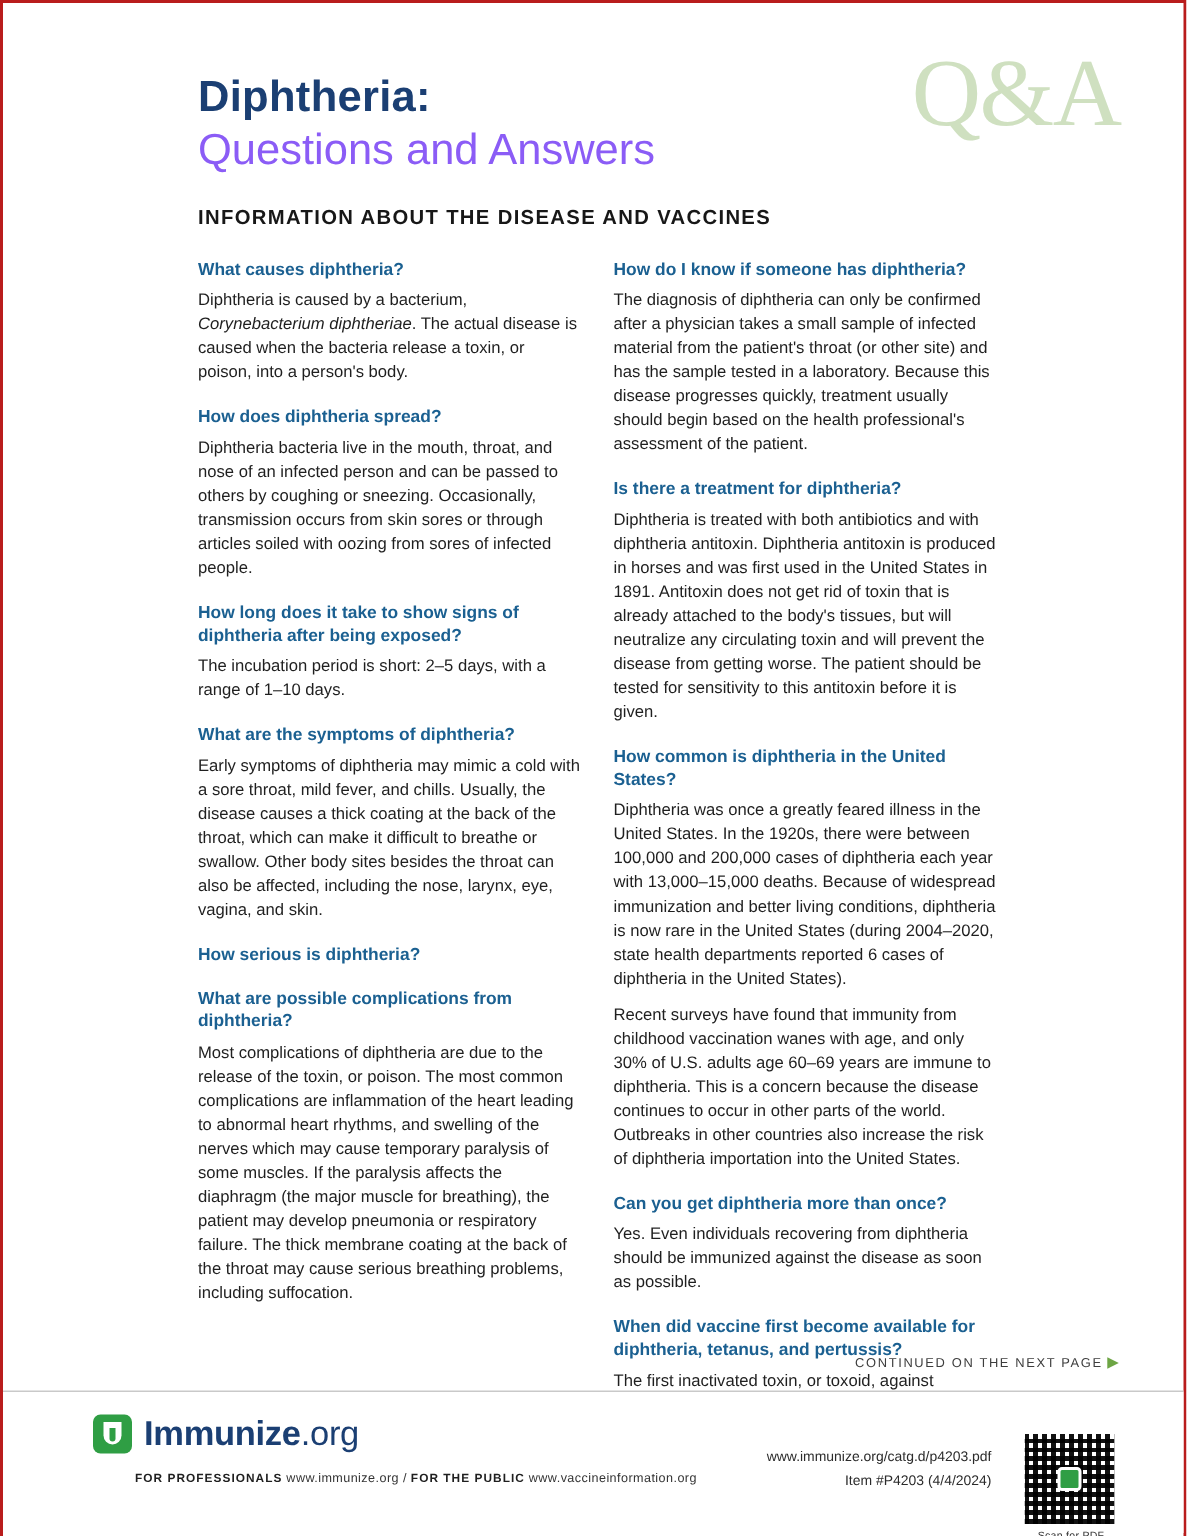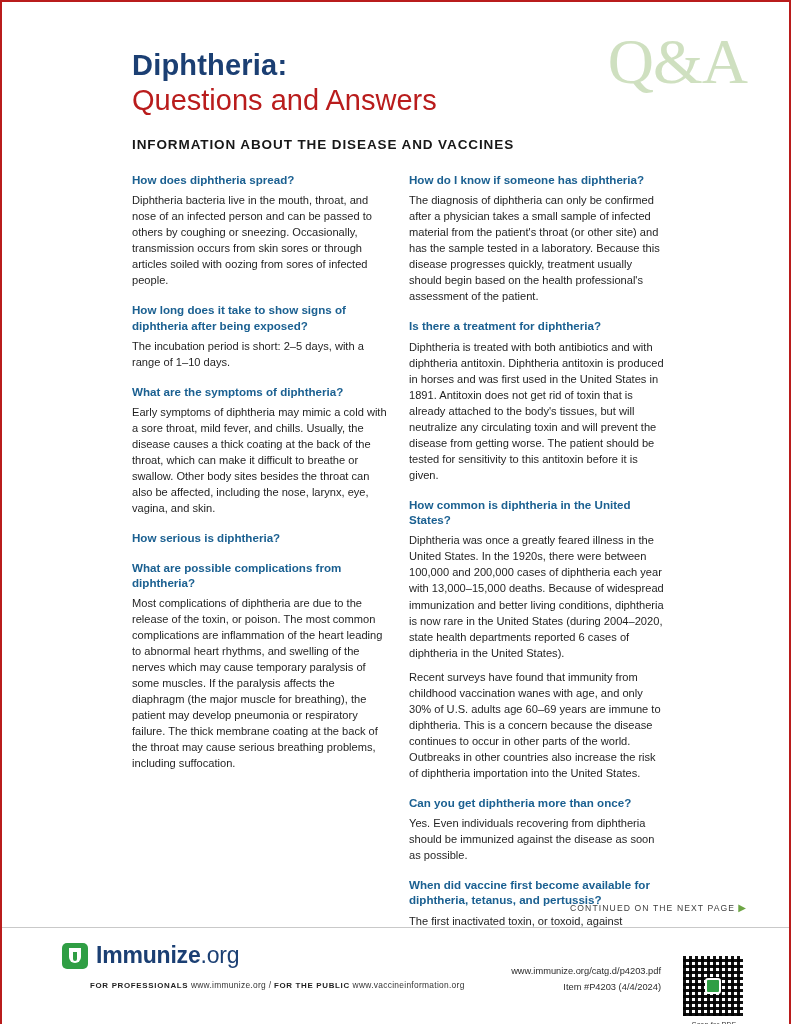--- a/index.html
+++ b/index.html
@@ -37,21 +37,21 @@
   .title-line1 {
     font-size: 29px;
     font-weight: bold;
     color: #1b3f73;
     letter-spacing: 0.2px;
     line-height: 1.05;
   }
   .title-line2 {
     font-size: 29px;
     font-weight: normal;
-    color: #b91c1c;
+    color: #8b5cf6;
     line-height: 1.25;
     margin-top: 2px;
   }
   .subtitle {
     position: absolute;
     left: 130px;
     top: 135px;
     font-size: 13.5px;
     font-weight: bold;
     color: #171717;
@@ -232,20 +232,24 @@
       <div class="title-line1">Diphtheria:</div>
       <div class="title-line2">Questions and Answers</div>
     </div>
     <div class="subtitle">INFORMATION ABOUT THE DISEASE AND VACCINES</div>
     <div class="qa-mark">Q&amp;A</div>
   </div>
 
   <div class="columns">
     <div class="col" id="left-col">
         <div class="block">
+          <h3 class="q">What causes diphtheria?</h3>
+          <p class="a">Diphtheria is caused by a bacterium, <em>Corynebacterium diphtheriae</em>. The actual disease is caused when the bacteria release a toxin, or poison, into a person's body.</p>
+        </div>
+        <div class="block">
           <h3 class="q">How does diphtheria spread?</h3>
           <p class="a">Diphtheria bacteria live in the mouth, throat, and nose of an infected person and can be passed to others by coughing or sneezing. Occasionally, transmission occurs from skin sores or through articles soiled with oozing from sores of infected people.</p>
         </div>
         <div class="block">
           <h3 class="q">How long does it take to show signs of diphtheria after being exposed?</h3>
           <p class="a">The incubation period is short: 2–5 days, with a range of 1–10 days.</p>
         </div>
         <div class="block">
           <h3 class="q">What are the symptoms of diphtheria?</h3>
           <p class="a">Early symptoms of diphtheria may mimic a cold with a sore throat, mild fever, and chills. Usually, the disease causes a thick coating at the back of the throat, which can make it difficult to breathe or swallow. Other body sites besides the throat can also be affected, including the nose, larynx, eye, vagina, and skin.</p>

